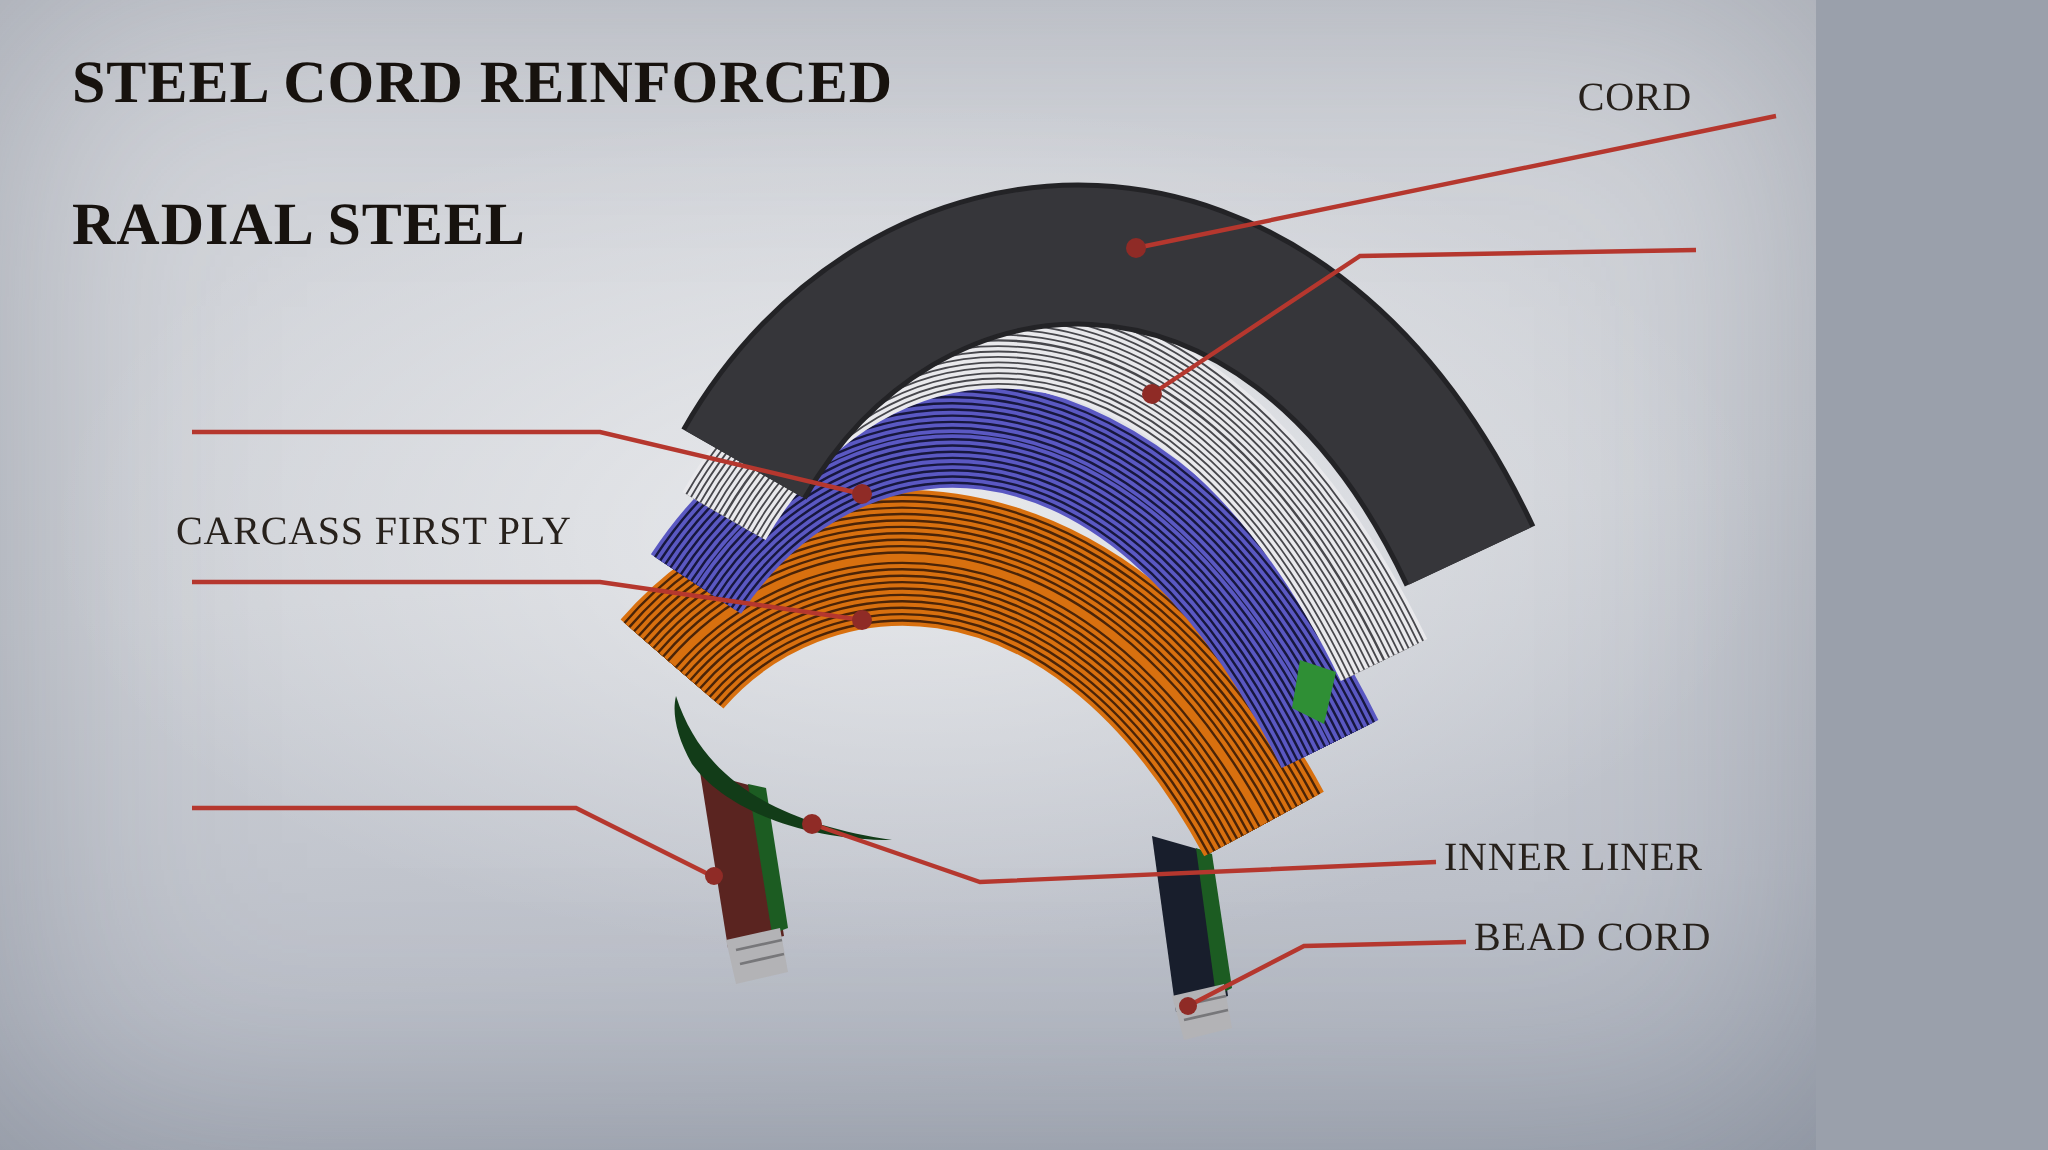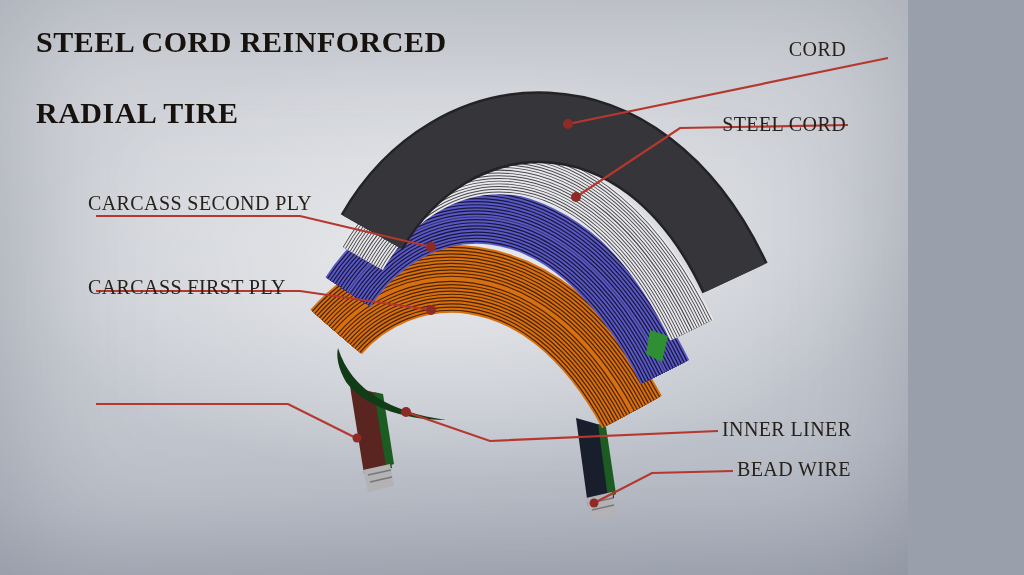--- a/index.html
+++ b/index.html
@@ -135,21 +135,19 @@
       <circle cx="576" cy="197" r="5" fill="#8f2b26"></circle>
       <circle cx="431" cy="247" r="5" fill="#8f2b26"></circle>
       <circle cx="431" cy="310" r="5" fill="#8f2b26"></circle>
       <circle cx="357" cy="438" r="4.5" fill="#8f2b26"></circle>
       <circle cx="406" cy="412" r="5" fill="#8f2b26"></circle>
       <circle cx="594" cy="503" r="4.5" fill="#8f2b26"></circle>
     </g>
   </svg>
 
   <div class="title"><span>STEEL CORD REINFORCED</span><br>
-  <span>RADIAL TIRE</span></div>
+  <span>RADIAL STEEL</span></div>
 
   <div class="label right" style="right:62px;top:38px;">CORD</div>
-  <div class="label right" style="right:62px;top:113px;">STEEL CORD</div>
-  <div class="label" style="left:88px;top:192px;">CARCASS SECOND PLY</div>
-  <div class="label" style="left:88px;top:276px;">CARCASS FIRST PLY</div>
+  <div class="label" style="left:88px;top:255px;">CARCASS FIRST PLY</div>
   <div class="label" style="left:722px;top:418px;text-align:center;">INNER LINER</div>
-  <div class="label" style="left:737px;top:458px;">BEAD WIRE</div>
+  <div class="label" style="left:737px;top:458px;">BEAD CORD</div>
 </div>
 
 </body></html>

